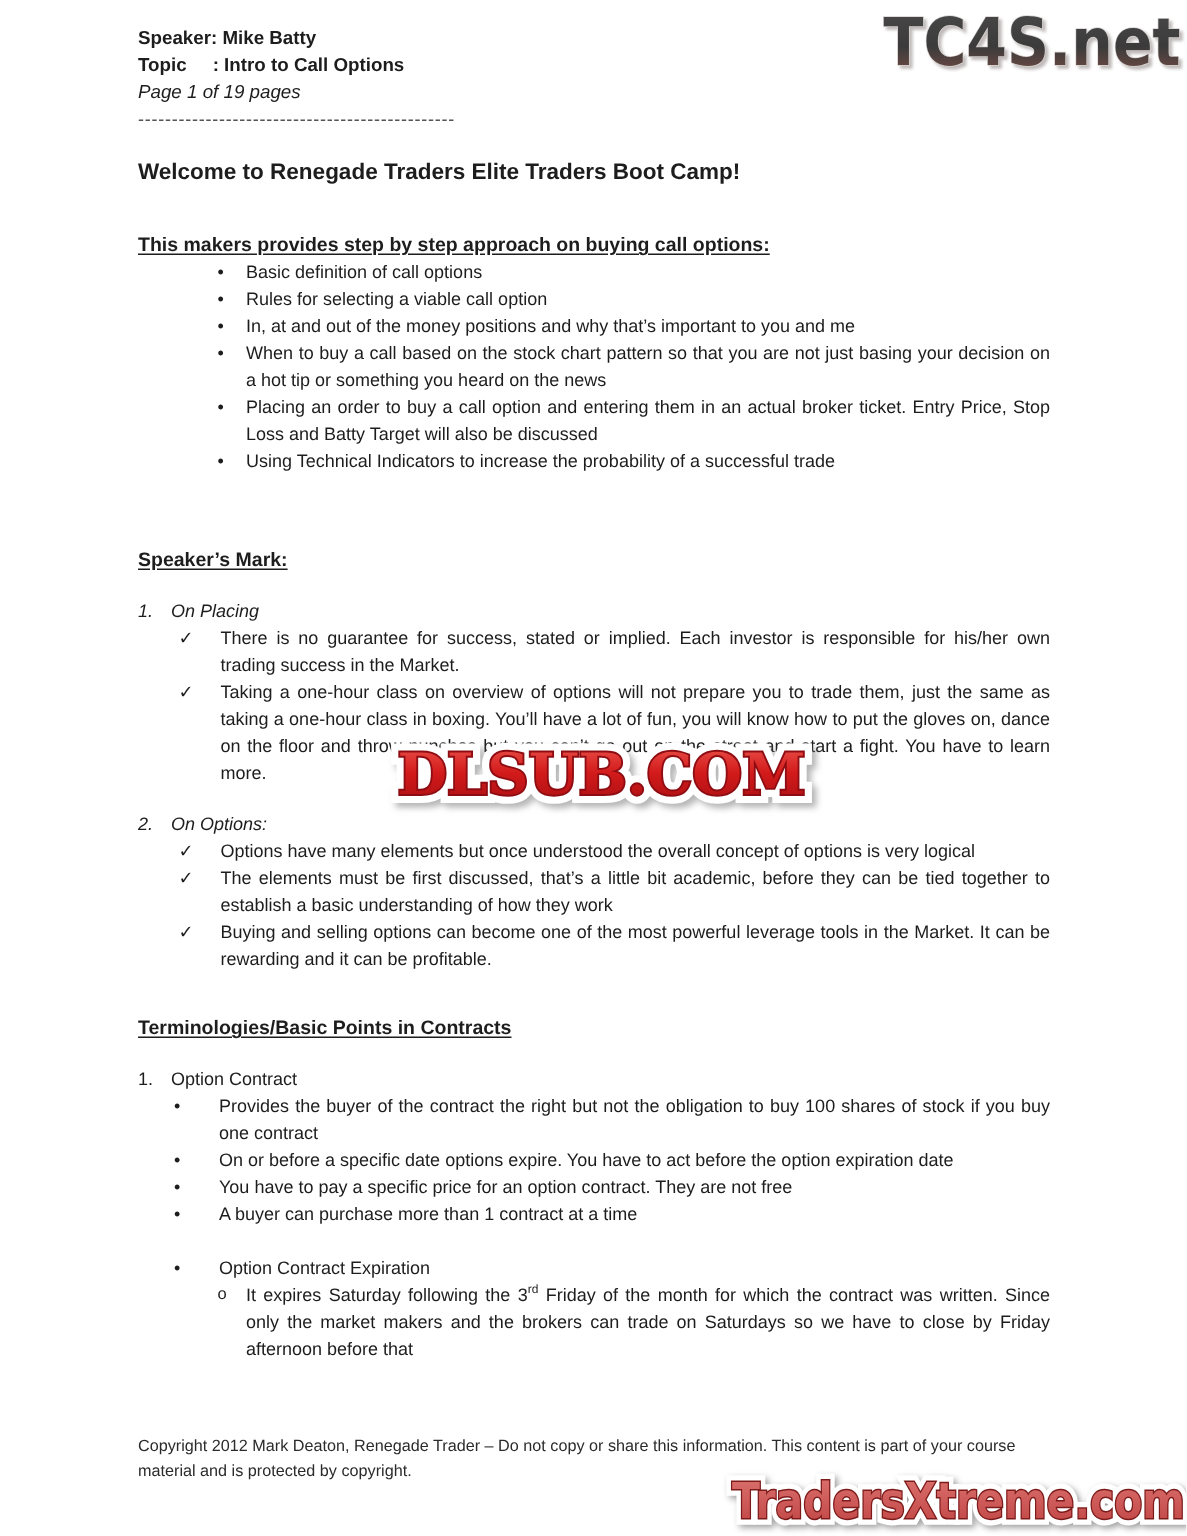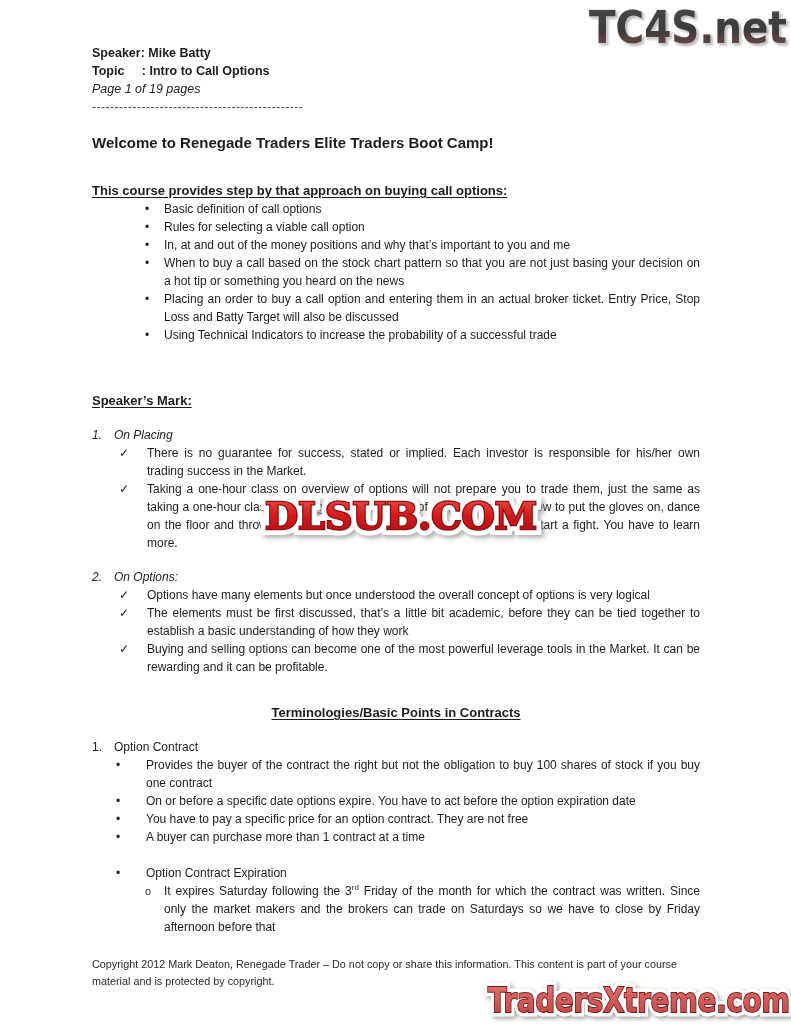--- a/index.html
+++ b/index.html
@@ -5,36 +5,36 @@
   html,body{margin:0;padding:0;background:#ffffff;}
   .page{
     position:relative;
     width:791px;height:1024px;
     background:#ffffff;
     font-family:"Liberation Sans", sans-serif;
     font-size:12px;line-height:18px;
     color:#1d1d1d;
     overflow:hidden;
   }
-  .content{position:absolute;left:92px;top:44px;width:608px;}
+  .content{position:absolute;left:92px;top:16px;width:608px;}
 
   
   .hdr-line{font-weight:bold;white-space:pre-wrap;font-size:12.5px;}
   .hdr-page{font-style:italic;font-size:12.5px;}
   .divider{color:#474747;font-size:12px;letter-spacing:.5px;}
 
   .main-title{margin-top:18px;font-weight:bold;font-size:15px;}
 
   .section-heading{
     font-weight:bold;font-size:13px;
     text-decoration:underline;text-underline-offset:2px;
   }
   .course-heading{margin-top:30px;}
   .sn-heading{margin-top:48px;}
-  .term-heading{margin-top:28px;text-align:center;}
+  .term-heading{margin-top:28px;}
 
   ul{list-style:none;margin:0;padding:0;}
   li{position:relative;}
   .justify{text-align:justify;}
 
   
   .course-list li{padding-left:72px;}
   .course-list .marker{position:absolute;left:53px;top:0;}
 
   
@@ -90,21 +90,21 @@
 
   <div class="content">
 
     <div class="hdr-line">Speaker: Mike Batty</div>
     <div class="hdr-line">Topic     : Intro to Call Options</div>
     <div class="hdr-page">Page 1 of 19 pages</div>
     <div class="divider">-----------------------------------------------</div>
 
     <div class="main-title">Welcome to Renegade Traders Elite Traders Boot Camp!</div>
 
-    <div class="section-heading course-heading">This course provides step by that approach on buying call options:</div>
+    <div class="section-heading course-heading">This makers provides step by step approach on buying call options:</div>
     <ul class="course-list">
       <li class="justify">
         <span class="marker">•</span>
         <span>Basic definition of call options</span>
       </li>
       <li class="justify">
         <span class="marker">•</span>
         <span>Rules for selecting a viable call option</span>
       </li>
       <li class="justify">

